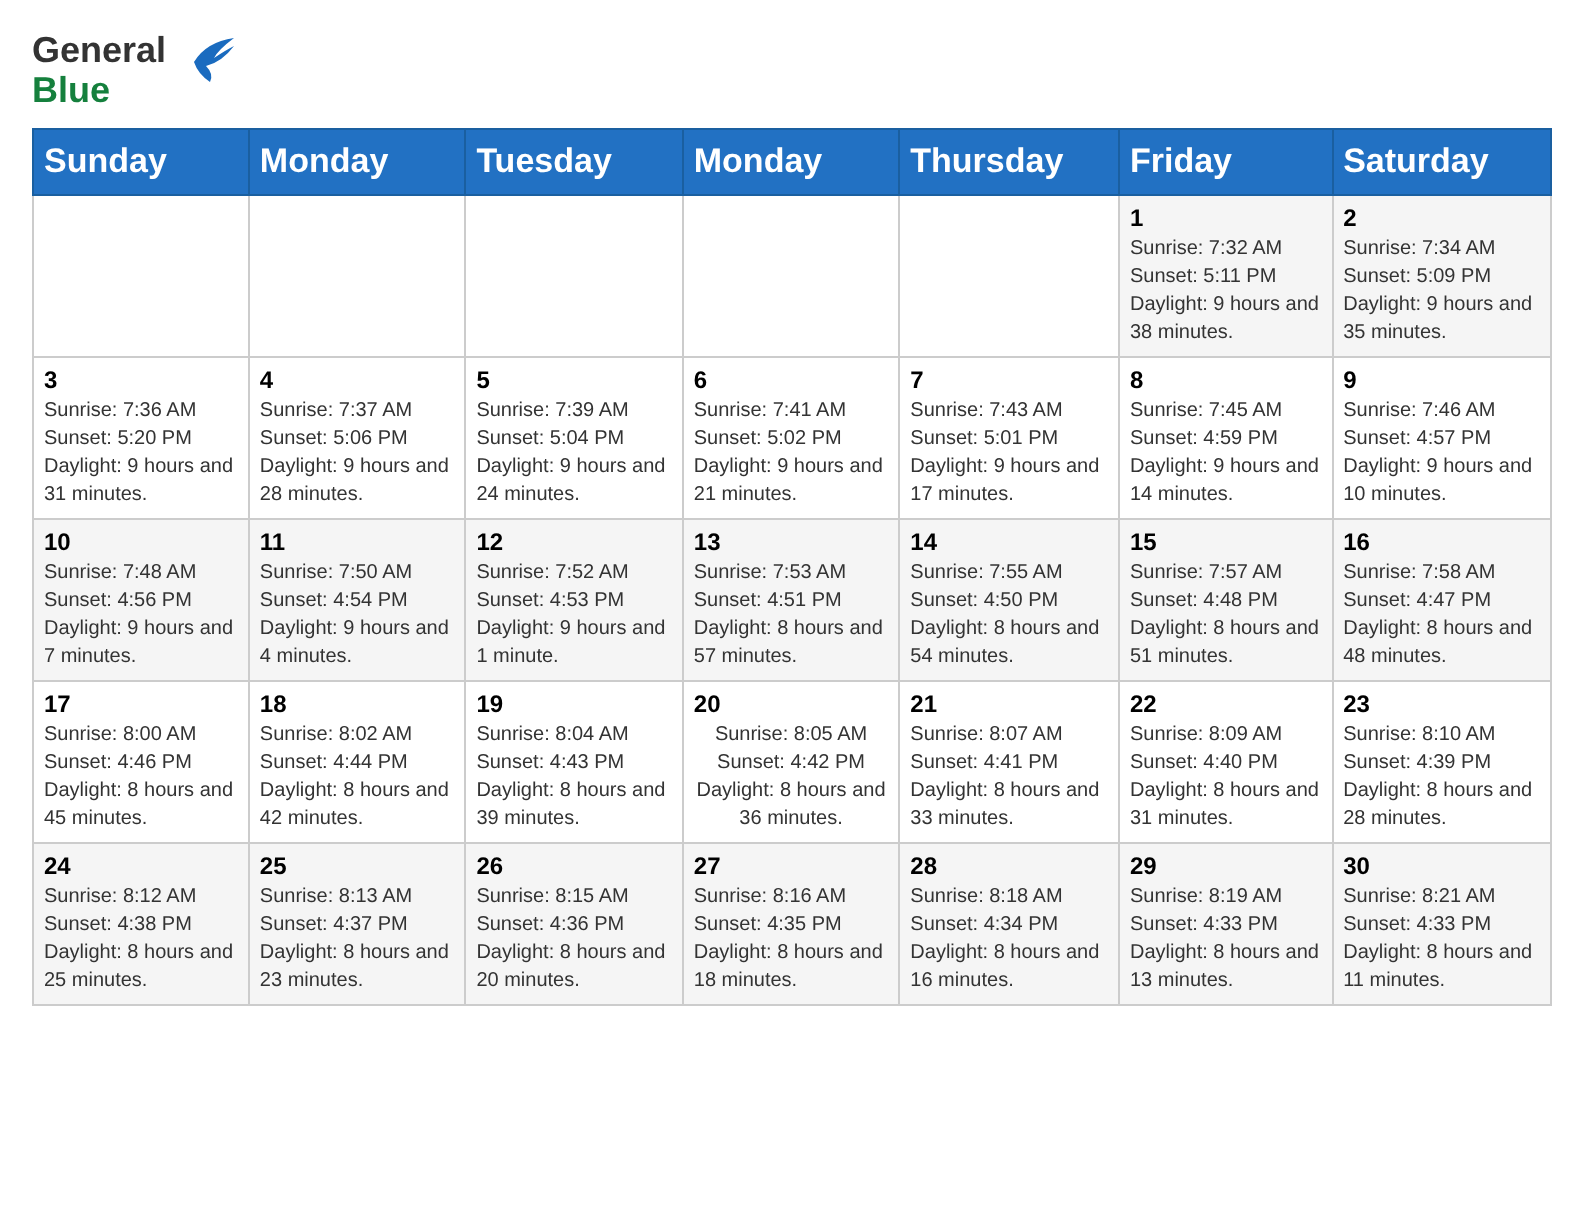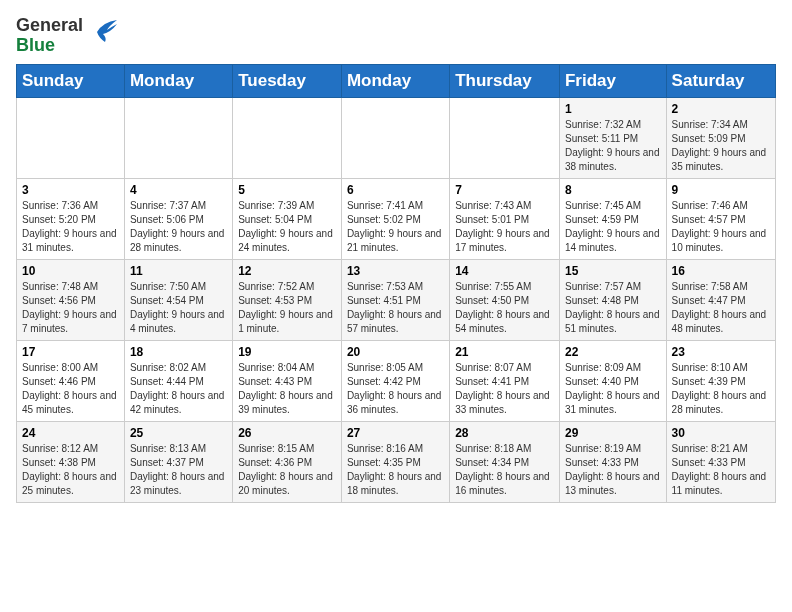--- a/index.html
+++ b/index.html
@@ -226,21 +226,21 @@
 Daylight: 8 hours and 42 minutes.</div>
         </td>
         <td>
           <span class="day-number">19</span>
           <div class="day-info" style="white-space: pre-line;">Sunrise: 8:04 AM
 Sunset: 4:43 PM
 Daylight: 8 hours and 39 minutes.</div>
         </td>
         <td>
           <span class="day-number">20</span>
-          <div class="day-info" style="white-space: pre-line;">Sunrise: 8:05 AM
+          <div class="day-info" style="white-space: pre-line; text-align: center;">Sunrise: 8:05 AM
 Sunset: 4:42 PM
 Daylight: 8 hours and 36 minutes.</div>
         </td>
         <td>
           <span class="day-number">21</span>
           <div class="day-info" style="white-space: pre-line;">Sunrise: 8:07 AM
 Sunset: 4:41 PM
 Daylight: 8 hours and 33 minutes.</div>
         </td>
         <td>

